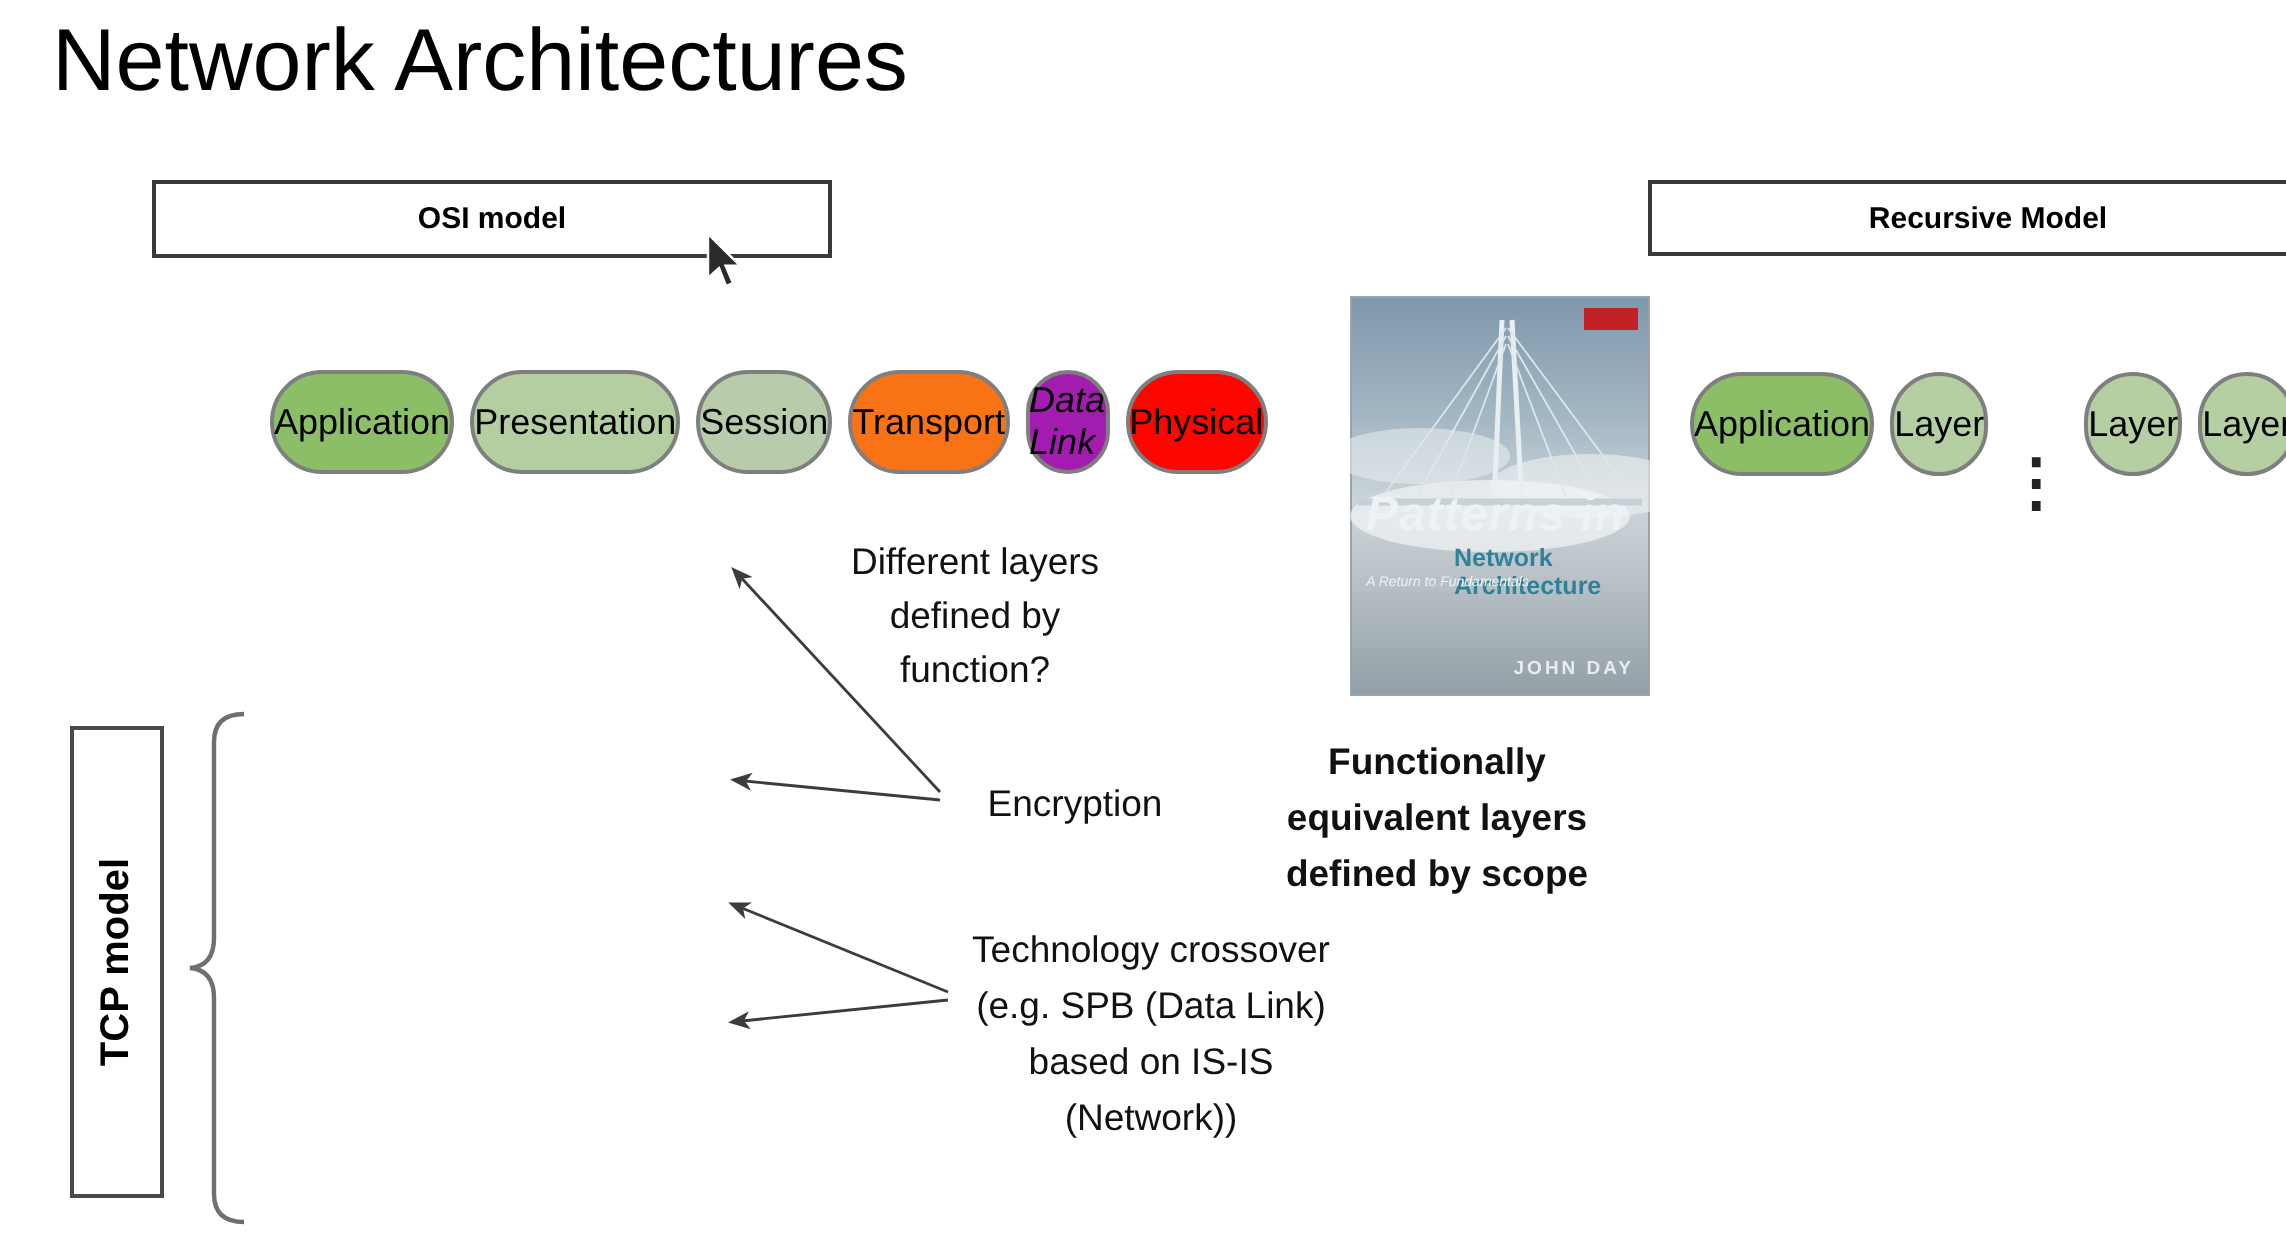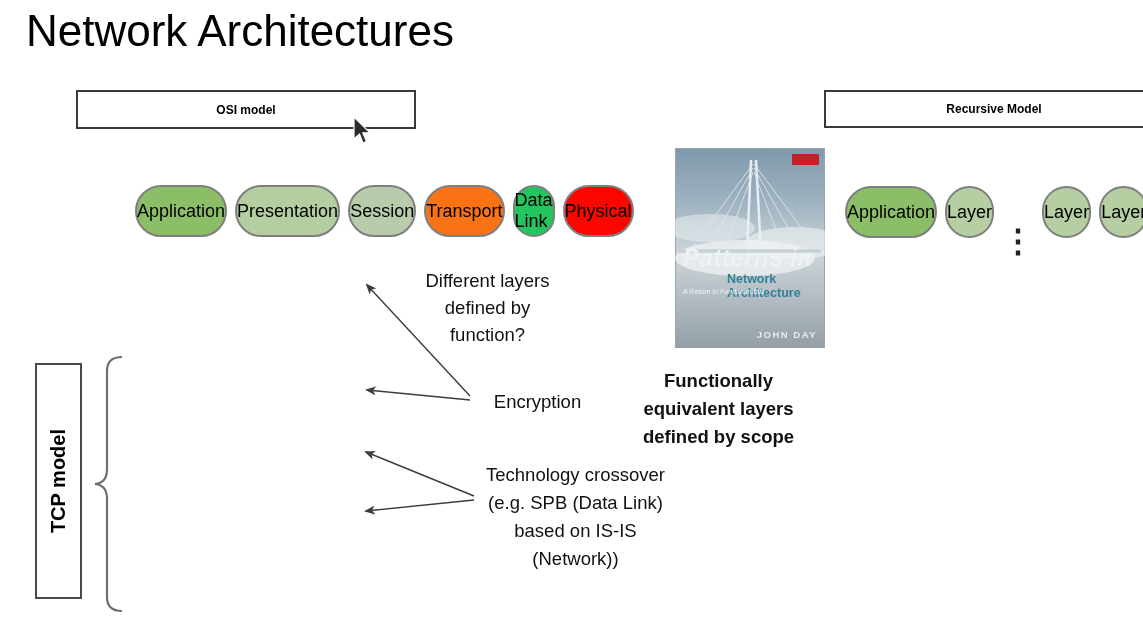--- a/index.html
+++ b/index.html
@@ -7,21 +7,21 @@
     width:1143px; height:620px; position:relative; overflow:hidden;
     background:#ffffff; font-family:"Liberation Sans", sans-serif; color:#000;
   }
   .page-title {
     position:absolute; left:26px; top:6px;
     font-size:44px; font-weight:400; letter-spacing:0;
   }
   .model-header {
     position:absolute; background:#fff; border:2px solid #3a3a3a; box-sizing:border-box;
     display:flex; align-items:center; justify-content:center;
-    font-weight:bold; font-size:12px;
+    font-weight:bold; font-size:15px;
   }
   #osi-header { left:76px; top:90px; width:340px; height:39px; }
   #rec-header { left:824px; top:90px; width:340px; height:38px; }
 
   .stack { position:absolute; display:flex; flex-direction:row; gap:8px; }
   #osi-stack { left:135px; top:185px; width:223px; }
   #rec-stack { left:845px; top:186px; width:225px; }
   .pill {
     height:52px; box-sizing:border-box;
     border:2px solid #7f7f7f; border-radius:27px;
@@ -95,21 +95,21 @@
     </div>
   <div class="pill" style="background: rgb(180, 206, 161);">
       <span>Presentation</span>
     </div>
   <div class="pill" style="background: rgb(184, 204, 172);">
       <span>Session</span>
     </div>
   <div class="pill" style="background: #f97316;">
       <span>Transport</span>
     </div>
-  <div class="pill" style="background: #22c55e;">
+  <div class="pill" style="background: #a21caf; font-style: italic;">
       <span>Data Link</span>
     </div>
   <div class="pill" style="background: rgb(254, 6, 0);">
       <span>Physical</span>
     </div>
 </div>
 
 <div id="tcp-box">
   <span>TCP model</span>
 </div>

